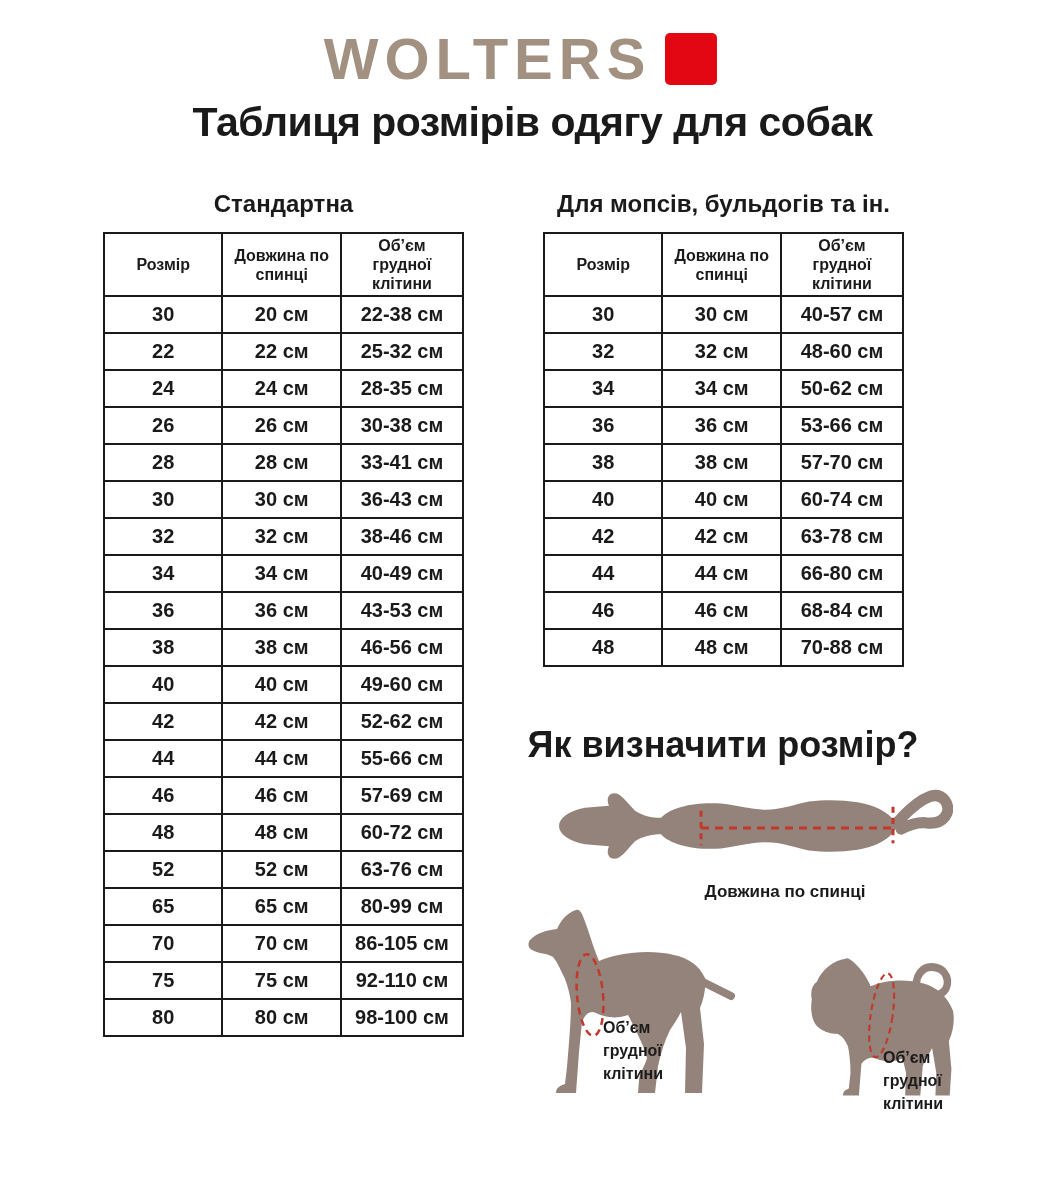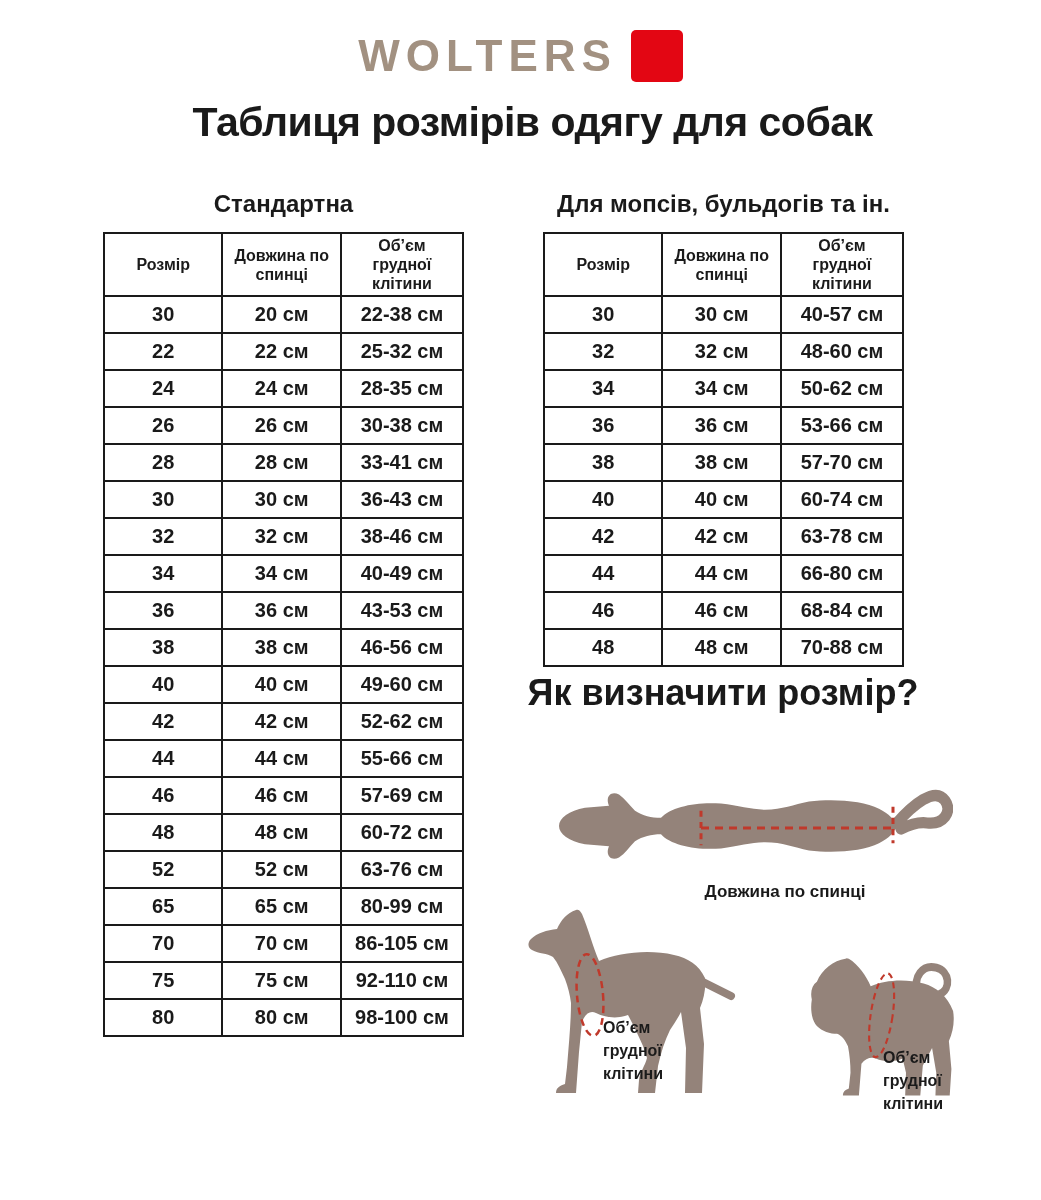--- a/index.html
+++ b/index.html
@@ -20,21 +20,21 @@
     overflow:hidden;
     font-weight:bold;
     color:var(--ink);
   }
   
   .logo-row{
     position:absolute;top:30px;left:0;width:100%;
     display:flex;align-items:center;justify-content:center;gap:14px;
   }
   .logo-text{
-    font-size:44px;font-weight:bold;letter-spacing:6px;
+    font-size:58px;font-weight:bold;letter-spacing:6px;
     color:var(--logo-text);line-height:1;
   }
   .logo-square{
     width:52px;height:52px;border-radius:5px;
     background:var(--accent-red);
     flex:0 0 auto;
   }
   .main-title{
     position:absolute;top:99px;left:12px;width:100%;
     text-align:center;font-size:41px;font-weight:bold;
@@ -53,21 +53,21 @@
   th,td{
     border:2px solid var(--ink);
     text-align:center;vertical-align:middle;
     font-weight:bold;
   }
   th{font-size:16px;line-height:19px;height:42px;padding:2px 6px;}
   td{font-size:20px;height:37px;padding:0 4px;}
   col.c1{width:33%;} col.c2{width:33%;} col.c3{width:34%;}
   
   .howto-heading{
-    position:absolute;top:672px;left:483px;width:480px;
+    position:absolute;top:724px;left:483px;width:480px;
     text-align:center;font-size:36px;font-weight:bold;
   }
   .illustration{position:absolute;}
   .top-dog{left:553px;top:770px;width:400px;height:112px;}
   .standing-dog{left:498px;top:902px;width:240px;height:200px;}
   .pug-dog{left:795px;top:950px;width:185px;height:150px;}
   .measure-label{
     position:absolute;z-index:2;
     font-size:17px;font-weight:bold;color:var(--ink);
   }

